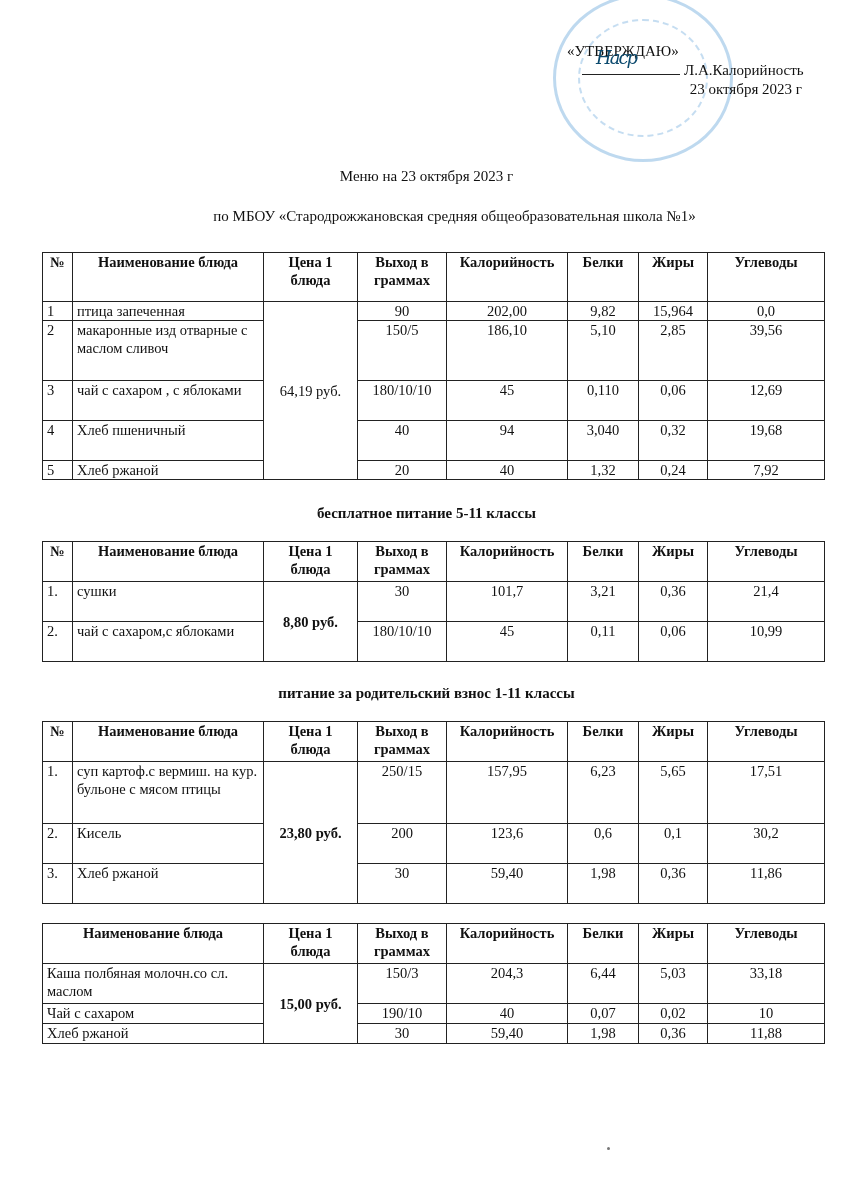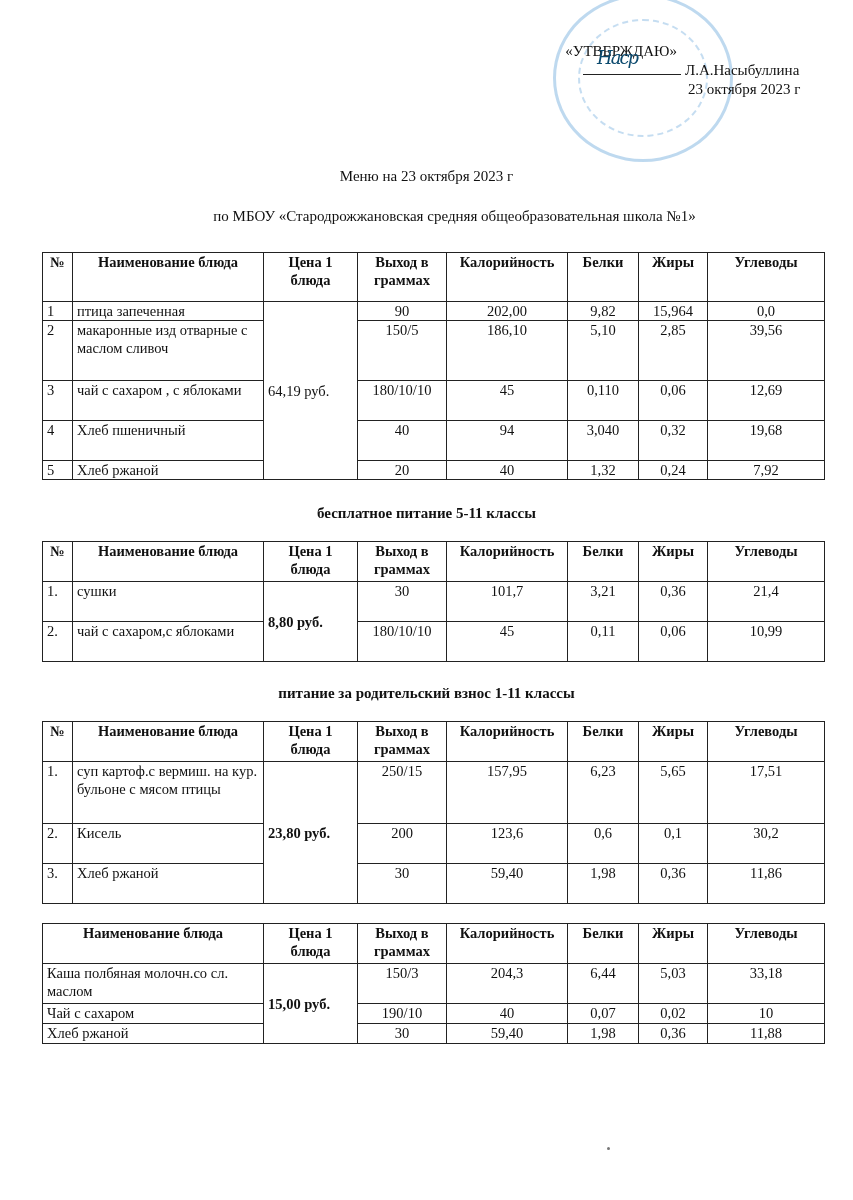--- a/index.html
+++ b/index.html
@@ -25,32 +25,32 @@
   }
   .title { position: absolute; left: 0; width: 853px; top: 168px; text-align: center; font-size: 15px; }
   .subtitle { position: absolute; left: 0; width: 853px; top: 208px; text-align: center; font-size: 15px; line-height: 16px; margin-left: 28px; }
   .subtitle .b { font-weight: bold; }
   .section-title { position: absolute; left: 0; width: 853px; text-align: center; font-weight: bold; font-size: 15px; }
   table { position: absolute; left: 42px; width: 782px; border-collapse: collapse; table-layout: fixed; }
   td, th { border: 1px solid #222; padding: 0 4px; vertical-align: top; line-height: 18px; font-size: 14.5px; }
   th { font-weight: bold; text-align: center; }
   td.num { text-align: left; }
   td.c { text-align: center; }
-  td.price { vertical-align: middle; }
+  td.price { text-align: center; vertical-align: middle; }
   td.price.bold { font-weight: bold; }
   .dot { position: absolute; left: 607px; top: 1147px; width: 3px; height: 3px; background: #777; border-radius: 50%; }
 </style>
 </head>
 <body>
 
 <div class="stamp"></div>
 
 <div class="approve">
   <div class="line l1">«УТВЕРЖДАЮ»</div>
-  <div class="line l3"><span class="sigline"><span class="sig">Наср</span></span><span>Л.А.Насыбуллина</span></div>
+  <div class="line l3"><span class="sigline"><span class="sig">Наср</span></span><span>Л.А.Калорийность</span></div>
   <div class="line l4">23 октября 2023 г</div>
 </div>
 
 <div class="title">Меню на 23 октября 2023 г</div>
 <div class="subtitle">
   <div>по МБОУ «Стародрожжановская  средняя общеобразовательная школа №1»</div>
 </div>
 
 <table style="top:252px;">
   <colgroup>

